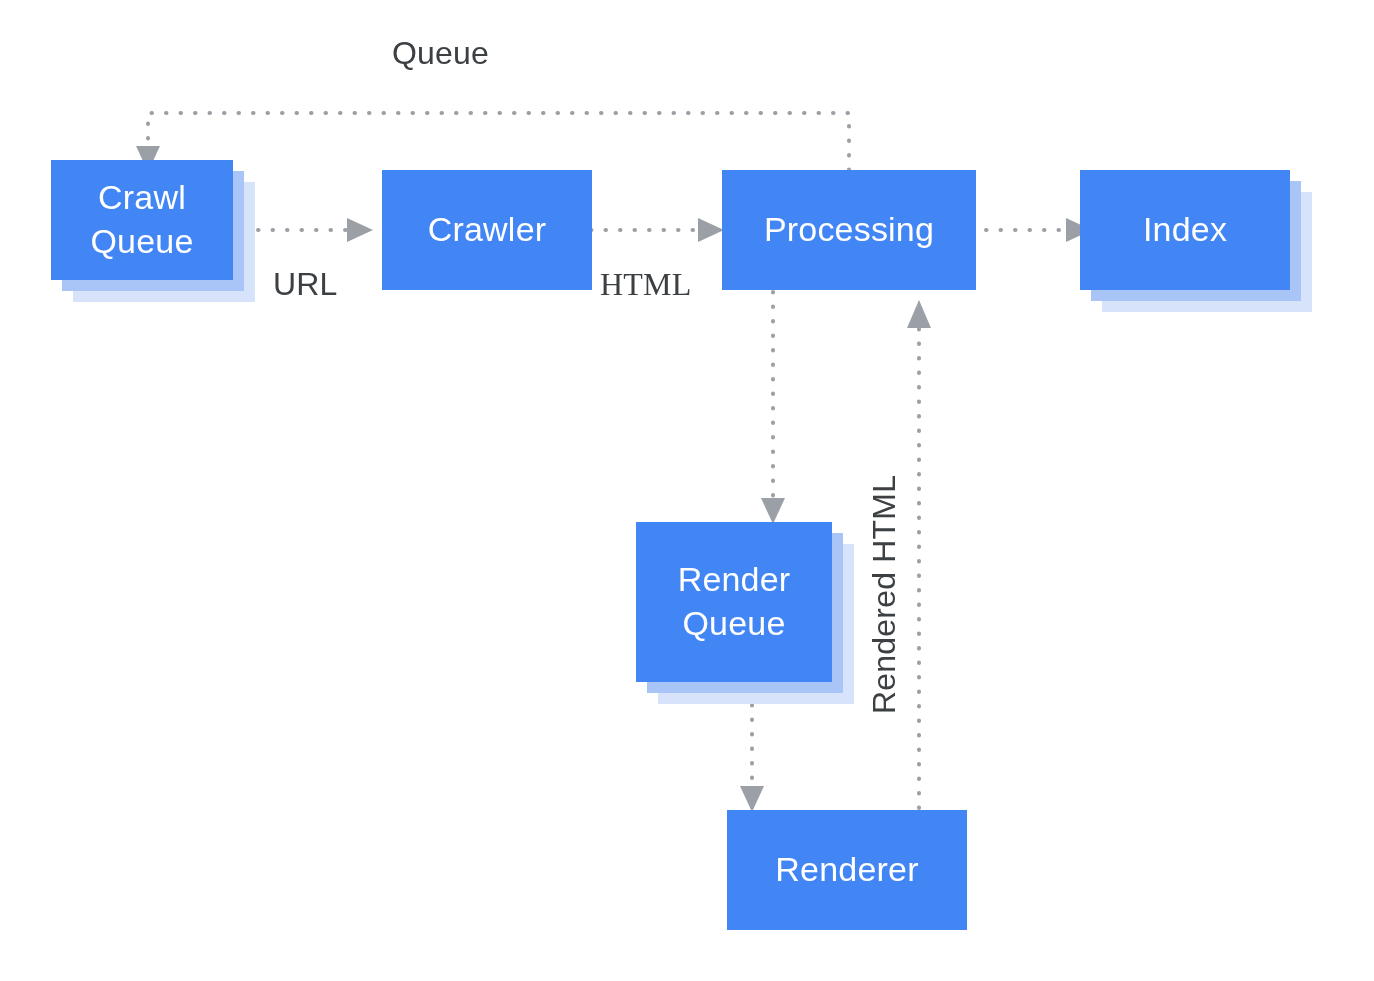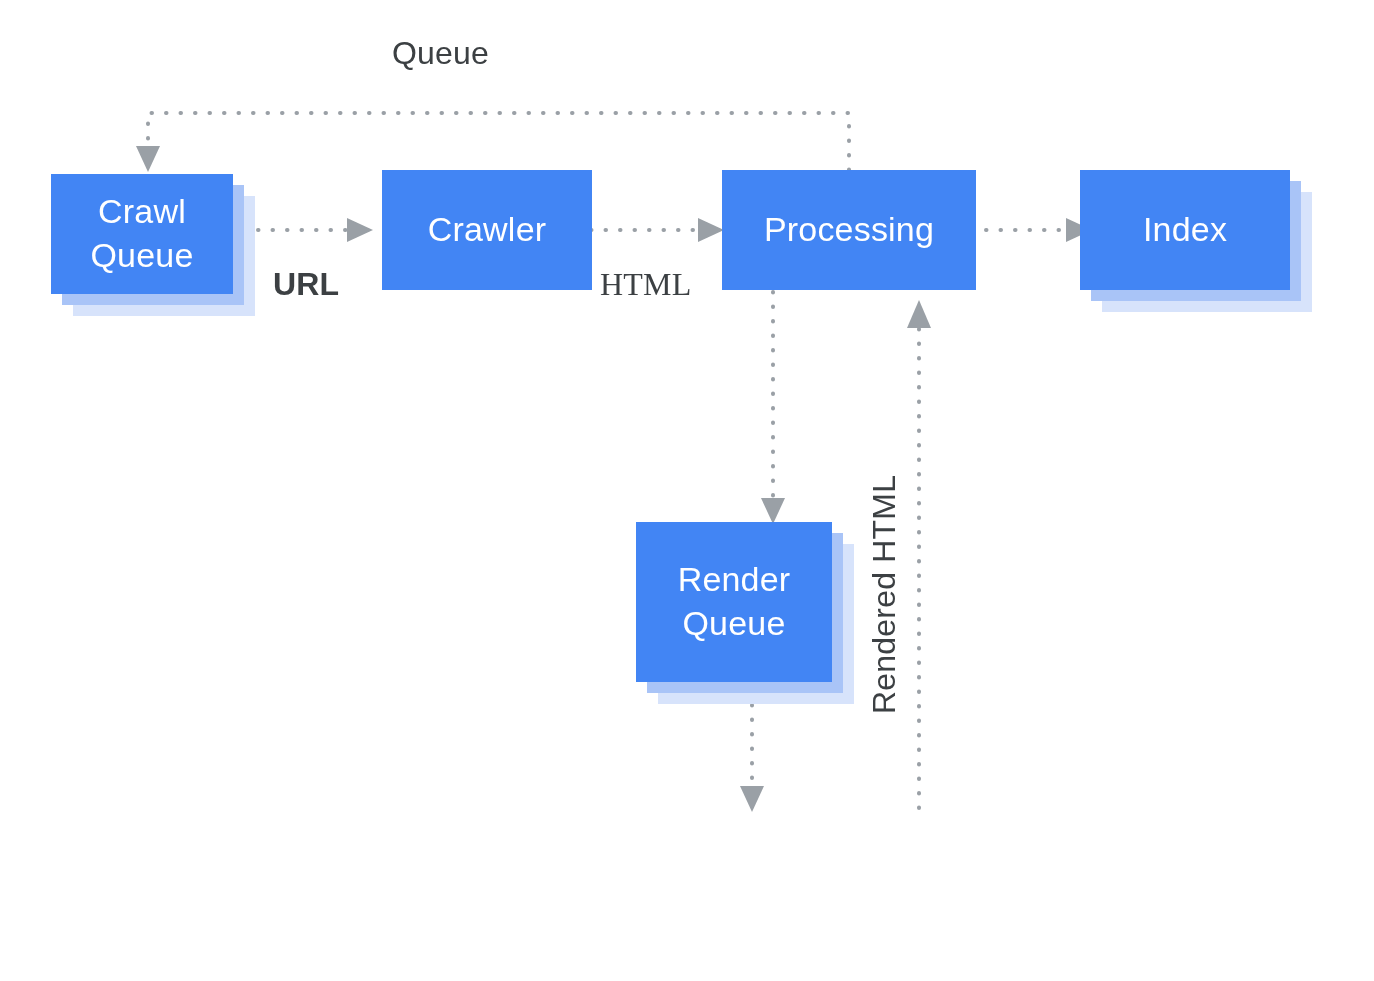--- a/index.html
+++ b/index.html
@@ -120,21 +120,21 @@
     <path class="edge-path" d="M 773 292 L 773 500"></path>
     <polygon class="arrow-head" points="761,498 785,498 773,524"></polygon>
 
     <path class="edge-path" d="M 752 676 L 752 788"></path>
     <polygon class="arrow-head" points="740,786 764,786 752,812"></polygon>
 
     <path class="edge-path" d="M 919 808 L 919 326"></path>
     <polygon class="arrow-head" points="907,328 931,328 919,300"></polygon>
   </svg>
 
-  <div class="node" style="left:51px; top:174px; width:182px; height:120px;">
+  <div class="node" style="left:51px; top:160px; width:182px; height:120px;">
     <div class="layer layer-back"></div>
     <div class="layer layer-mid"></div>
     <div class="layer layer-front"></div>
     <div class="node-label">Crawl
 Queue</div>
   </div>
 
   <div class="node" style="left:357px; top:170px; width:210px; height:120px;margin-left:25px;">
     <div class="layer layer-front"></div>
     <div class="node-label">Crawler</div>
@@ -153,22 +153,26 @@
   </div>
 
   <div class="node" style="left:636px; top:522px; width:196px; height:160px;">
     <div class="layer layer-back"></div>
     <div class="layer layer-mid"></div>
     <div class="layer layer-front"></div>
     <div class="node-label">Render
 Queue</div>
   </div>
 
+  <div class="node" style="left:727px; top:810px; width:240px; height:120px;">
+    <div class="layer layer-front"></div>
+    <div class="node-label">Renderer</div>
+  </div>
 
   <div class="edge-label" style="left:392px; top:35px;">Queue</div>
 
-  <div class="edge-label" style="left:273px; top:266px;font-weight:bold;">URL</div>
+  <div class="edge-label" style="left:273px; top:266px;">URL</div>
 
   <div class="edge-label" style="left:600px; top:266px;font-family:Liberation Serif, serif;">HTML</div>
 
   <div class="edge-label vertical" style="left:866px; top:714px;">Rendered HTML</div>
 
 </div>
 
 </body></html>

